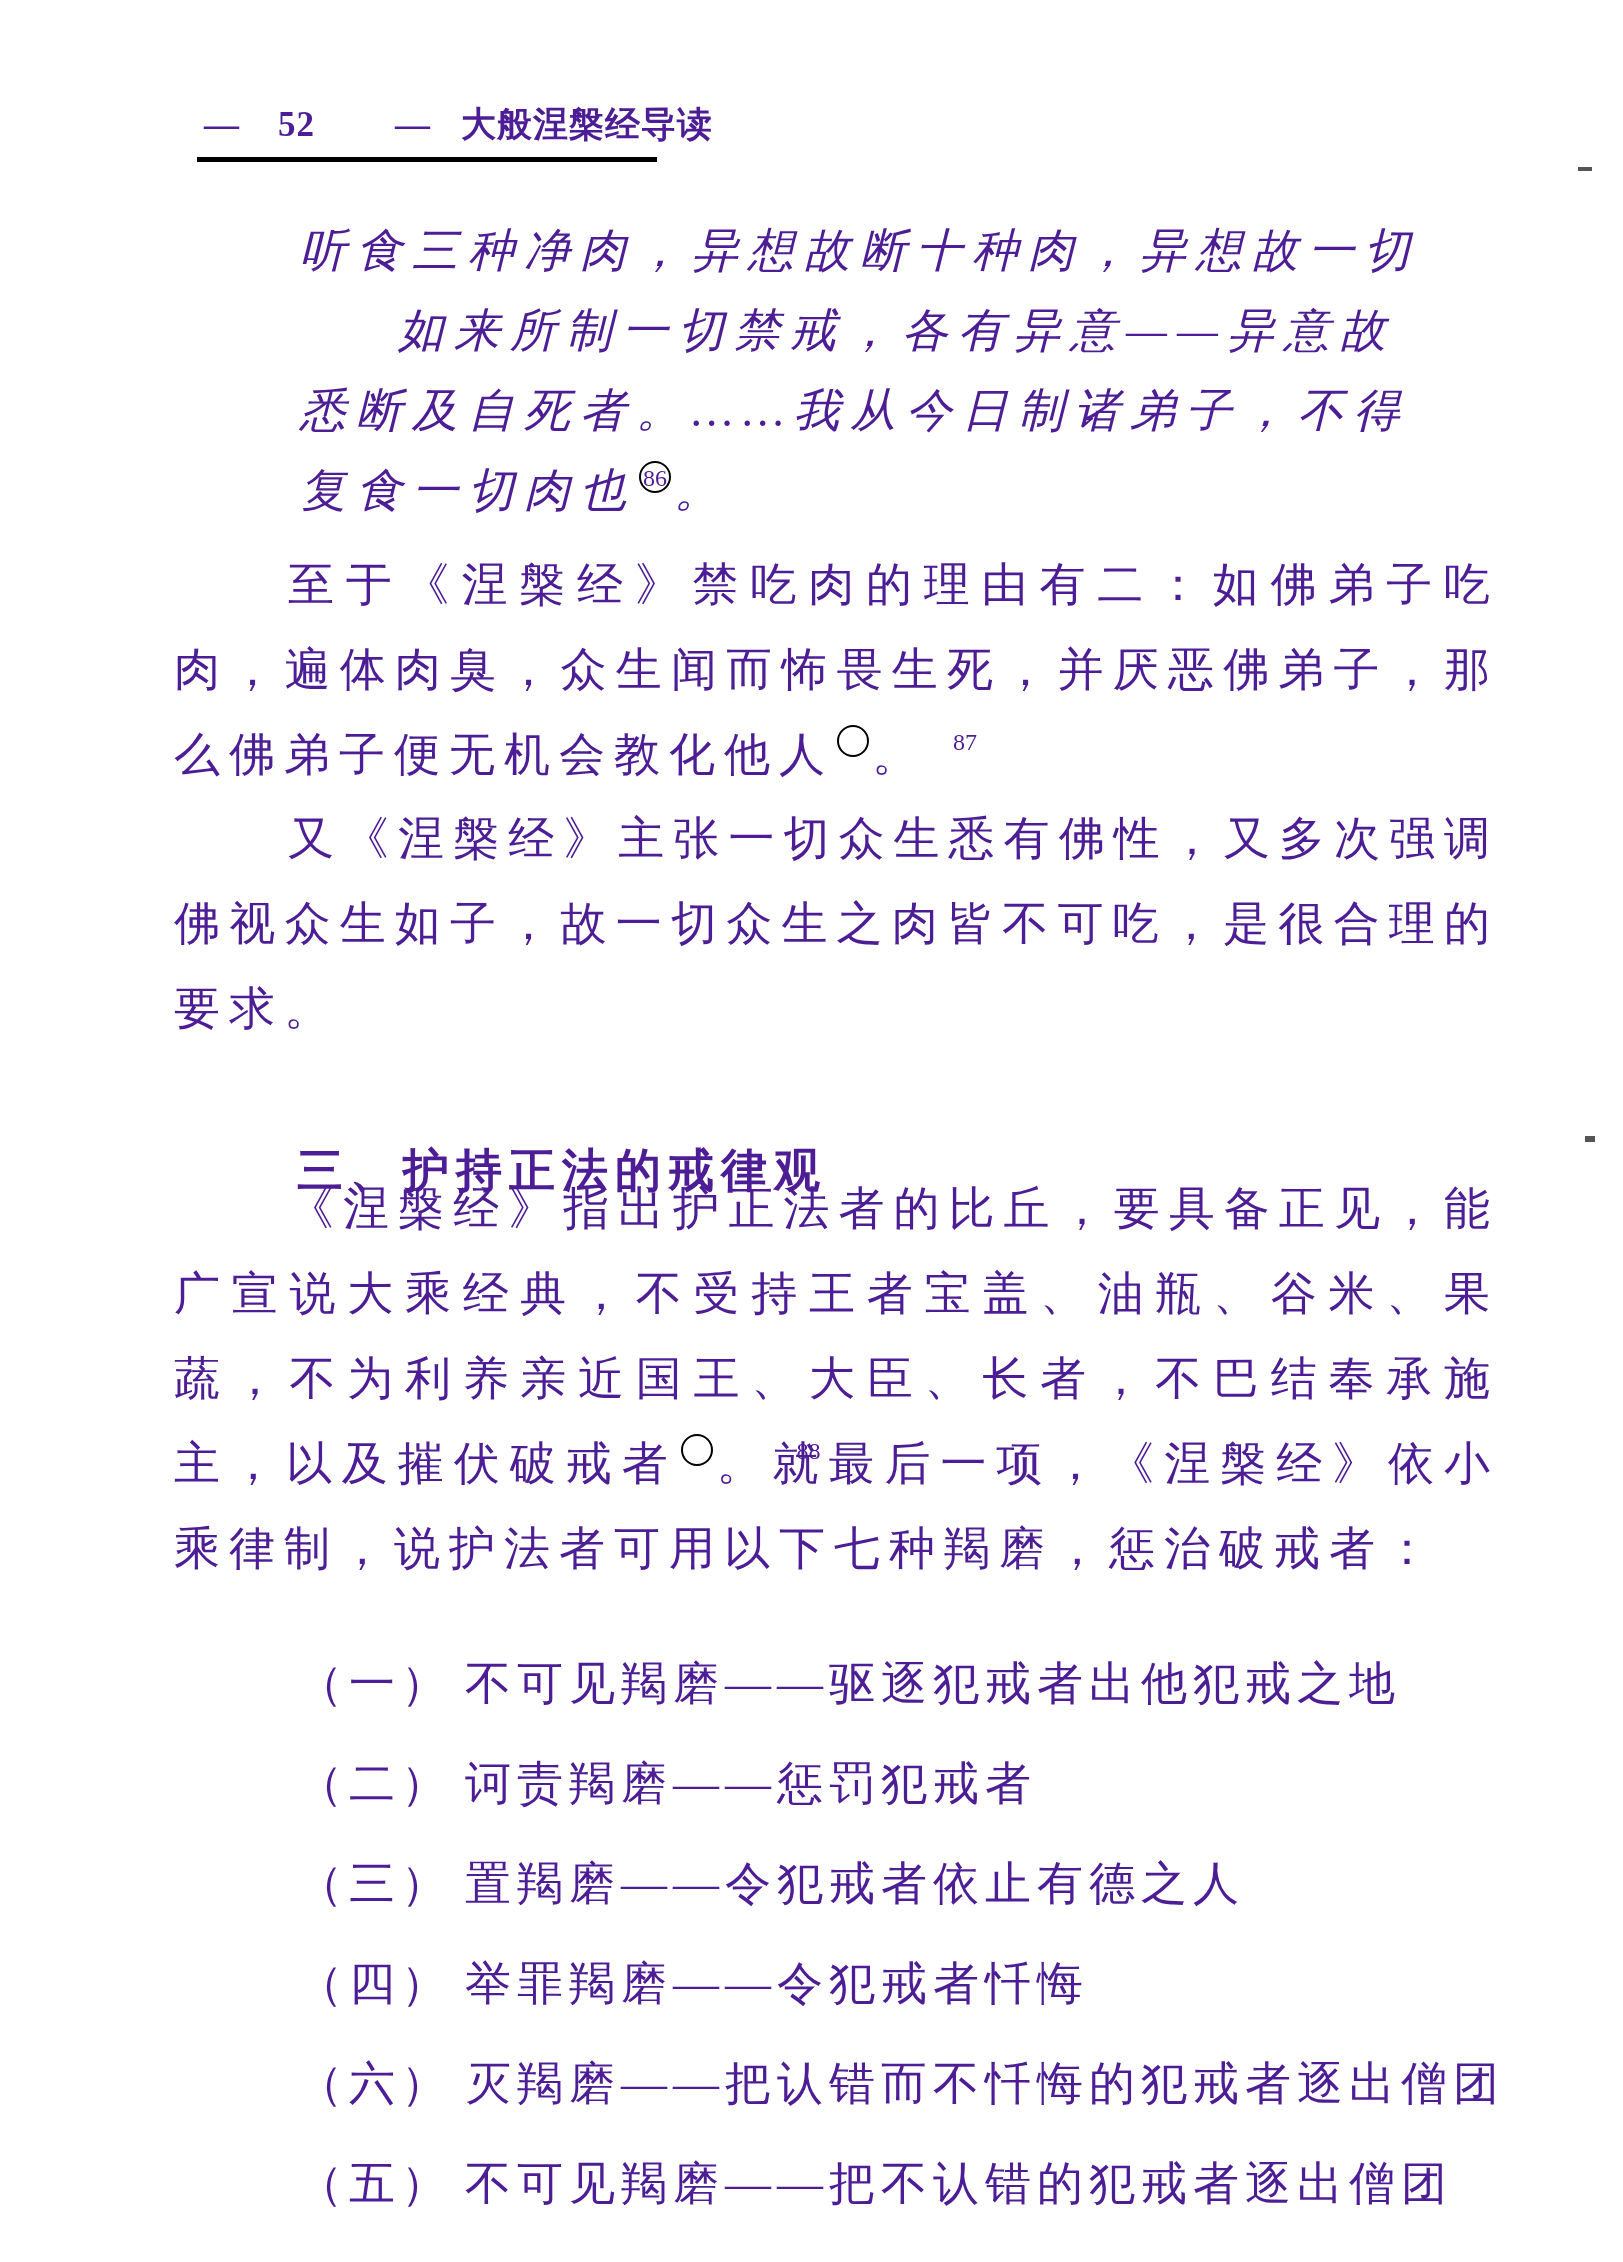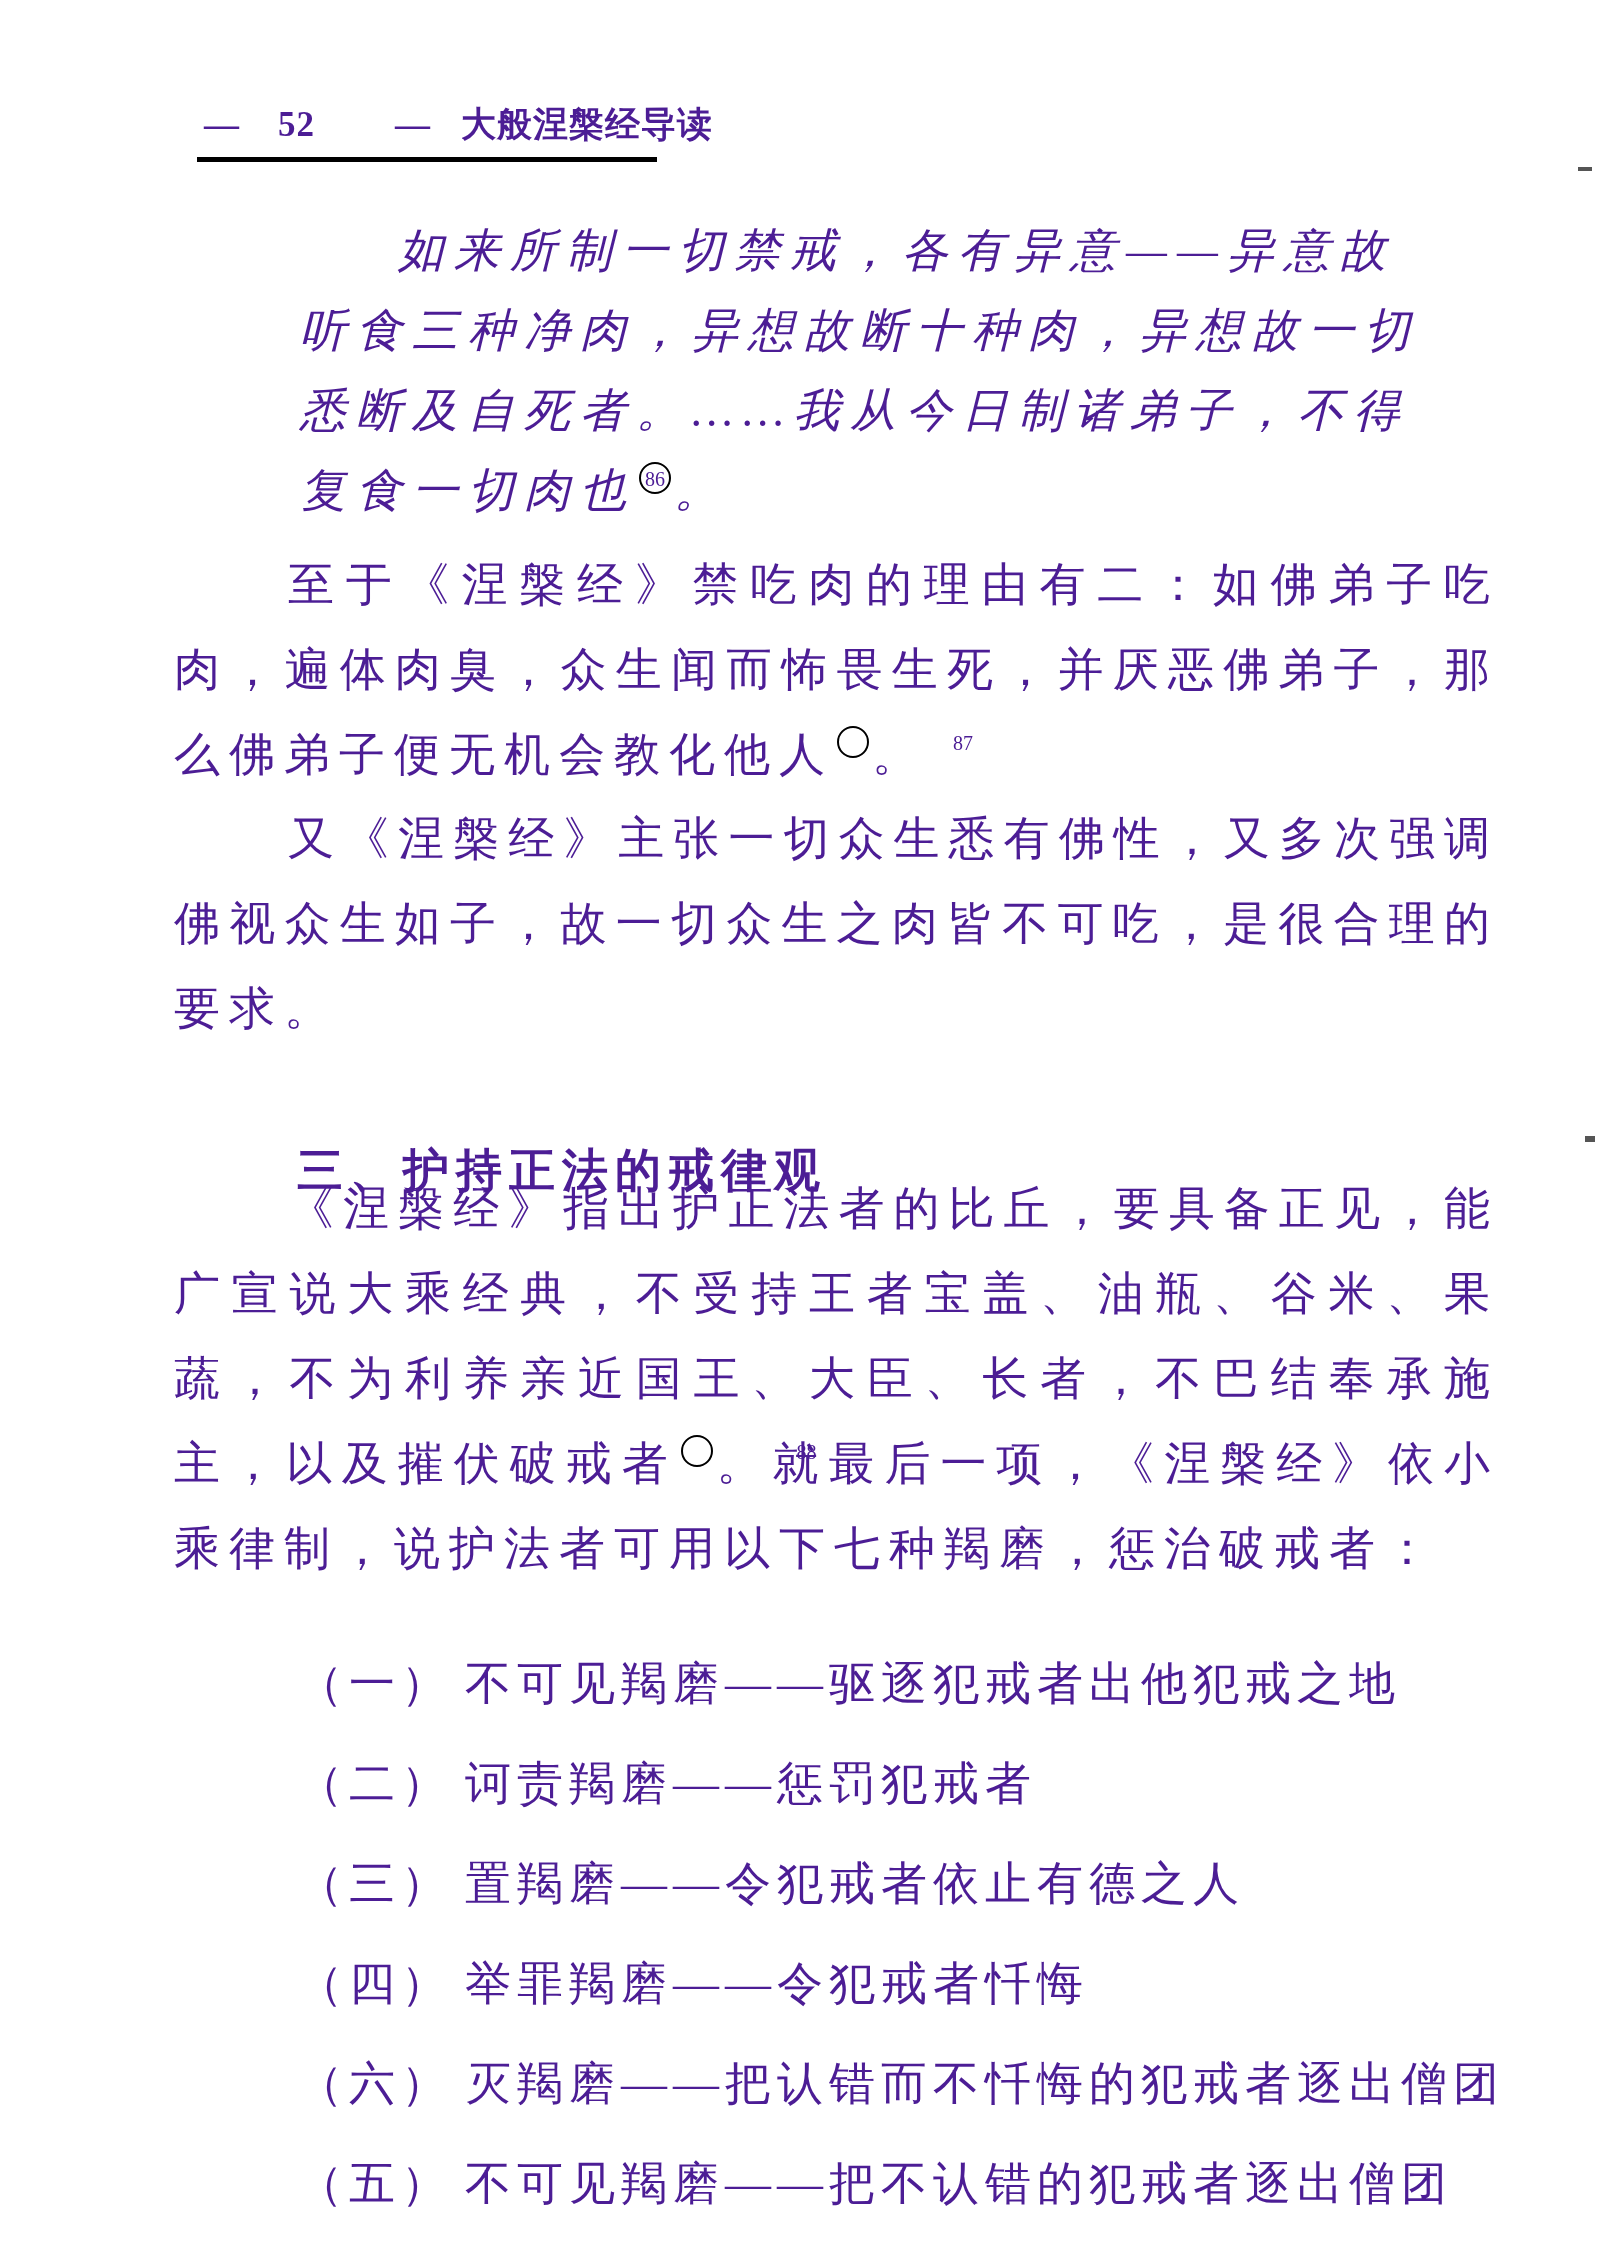--- a/index.html
+++ b/index.html
@@ -59,21 +59,21 @@
   .list {
     position:absolute; left:297px; top:1634px;
     font-size:46px; letter-spacing:6px;
   }
   .li { white-space:nowrap; height:100px; line-height:100px; }
   .li .num { margin-right:12px; }
 
   
   .fn {
     display:inline-block;
-    font-size:20px; font-style:normal; letter-spacing:0;
+    font-size:24px; font-style:normal; letter-spacing:0;
     width:32px; height:32px; line-height:30px;
     border:2px solid #000; border-radius:50%;
     text-align:center; box-sizing:border-box;
     position:relative; top:-20px; margin:0 3px;
     vertical-align:baseline;
   }
 
   
   .artifact { position:absolute; background:#555; }
   .artifact-1 { left:1578px; top:167px; width:14px; height:4px; }
@@ -83,22 +83,22 @@
 <body>
 
 <div class="page">
 
   <div class="header">
     <span class="h-dash1">—</span><span class="h-num">52</span><span class="h-dash2">—</span><span class="h-title">大般涅槃经导读</span>
   </div>
   <div class="header-rule"></div>
 
   <div class="quote">
+    <div class="qline">听食三种净肉，异想故断十种肉，异想故一切</div>
     <div class="qline qline-first">如来所制一切禁戒，各有异意——异意故</div>
-    <div class="qline">听食三种净肉，异想故断十种肉，异想故一切</div>
     <div class="qline">悉断及自死者。……我从今日制诸弟子，不得</div>
     <div class="qline">
       <span>复食一切肉也</span><span class="fn">86</span><span>。</span>
     </div>
   </div>
 
   <p class="body para1">
     <span>至于《涅槃经》禁吃肉的理由有二：如佛弟子吃肉，遍体肉臭，众生闻而怖畏生死，并厌恶佛弟子，那么佛弟子便无机会教化他人</span><span class="fn">87</span><span>。</span>
   </p>
 

